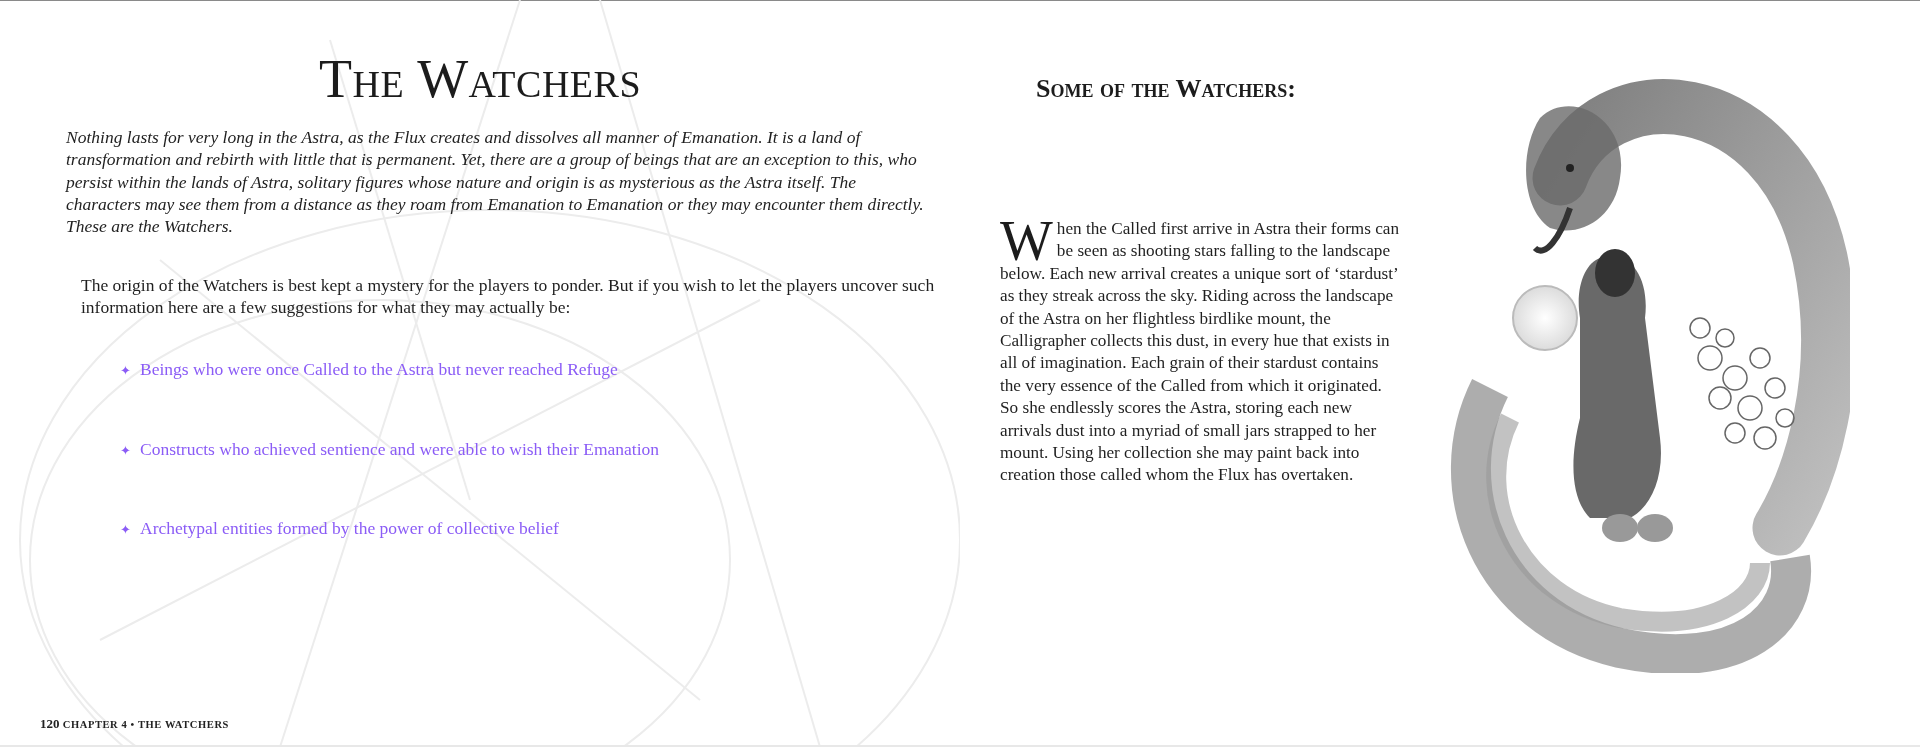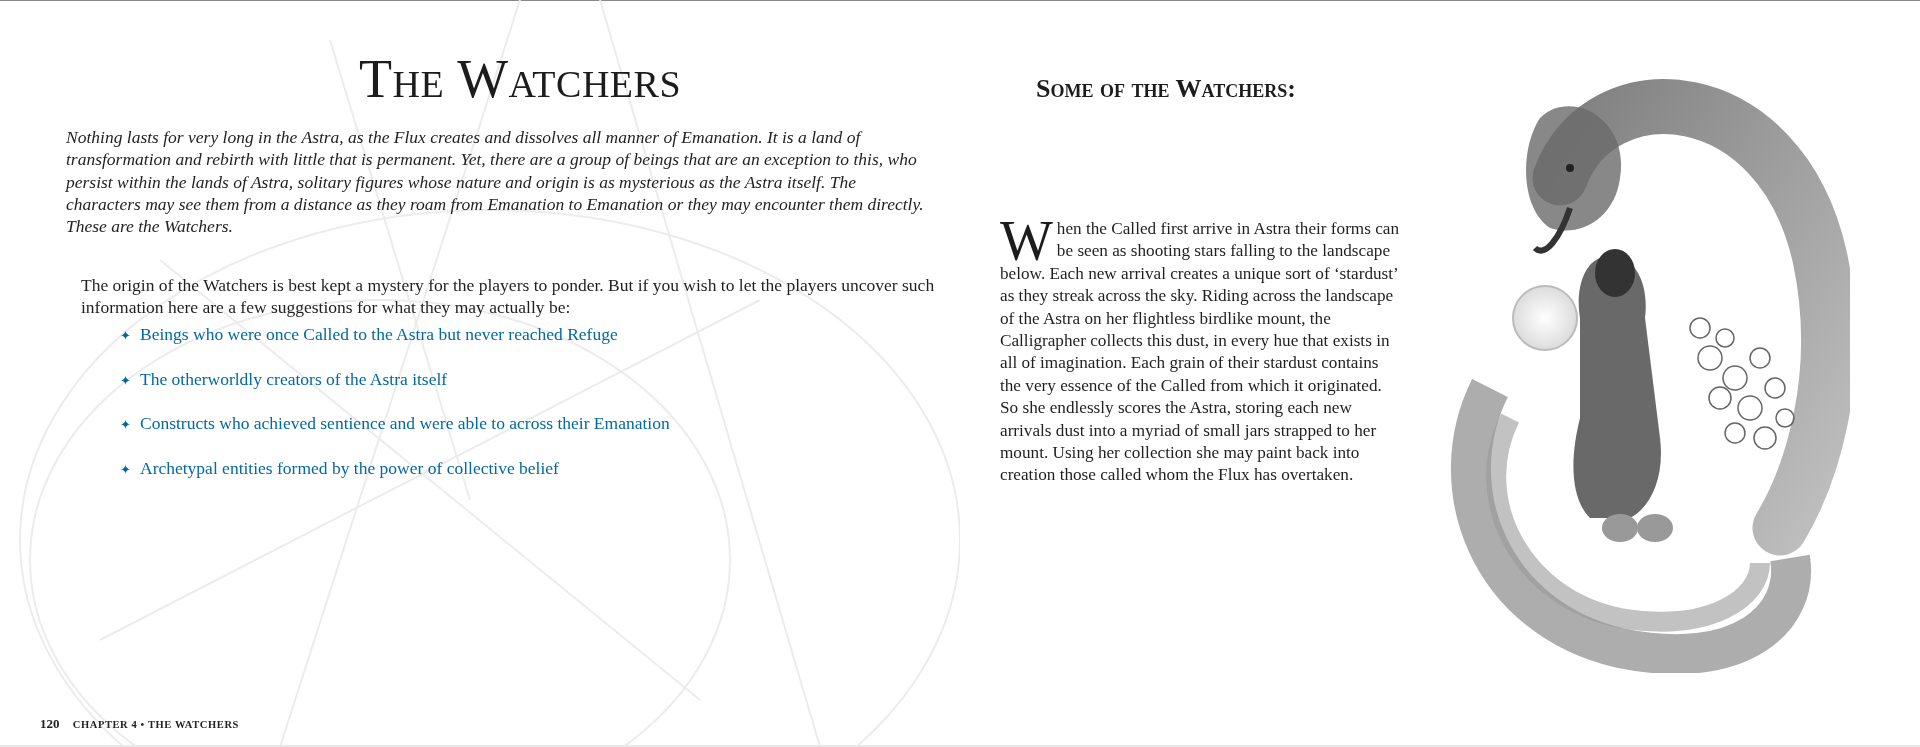--- a/index.html
+++ b/index.html
@@ -11,34 +11,34 @@
   .topline { position:absolute; left:0; top:0; width:1920px; height:1px; background:#8a8a8a; }
   .bottomline { position:absolute; left:0; bottom:0; width:1920px; height:2px; background:#e8e8e8; }
   .page { position:absolute; top:0; height:747px; }
   .left-page { left:0; width:960px; }
   .right-page { left:960px; width:960px; }
   .bg-art { position:absolute; left:0; top:0; width:960px; height:747px; }
 
   .main-title {
     position:absolute; left:0; width:960px; top:48px; text-align:center;
     font-family:"Liberation Serif", serif; font-size:54px; color:#1c1c1c;
-    font-variant:small-caps; letter-spacing:0.5px;padding-left:40px;
+    font-variant:small-caps; letter-spacing:0.5px;
   }
   .body-text {
     position:absolute; font-family:"Liberation Serif", serif; font-size:17.5px;
     line-height:22.3px; color:#1f1f1f;
   }
   .para1 { left:66px; top:126px; width:860px;font-style:italic; }
   .para2 { left:66px; top:259px; width:860px; }
   .bullets { position:absolute; left:120px; top:323px; margin:0; padding:0; list-style:none; }
-  .bullets li { font-family:"Liberation Serif", serif; font-size:17.5px; height:44.6px; line-height:22px; color:#0369a1; }
+  .bullets li { font-family:"Liberation Serif", serif; font-size:17.5px; height:44.6px; line-height:22px; color:#8b5cf6;margin-top:35px; }
   .bullet-icon { display:inline-block; width:16px; margin-right:4px; font-size:13px; }
 
   .folio-left { position:absolute; left:40px; top:716px; font-family:"Liberation Serif", serif; font-size:13px; font-weight:bold; color:#222; }
-  .folio-left .chapter { font-weight:bold; font-size:10.5px; letter-spacing:0.6px; margin-left:10px; }
+  .folio-left .chapter { font-weight:bold; font-size:10.5px; letter-spacing:0.6px; }
 
   .section-heading {
     position:absolute; left:40px; top:74px; font-family:"Liberation Serif", serif;
     font-weight:bold; font-size:26px; font-variant:small-caps; color:#1c1c1c;margin-left:36px;
   }
   .entry-title {
     position:absolute; left:40px; top:140px; font-family:"Liberation Serif", serif;
     font-size:50px; font-variant:small-caps; color:#1c1c1c;
   }
   .entry-body {
@@ -68,22 +68,21 @@
       <line x1="330" y1="40" x2="470" y2="500"></line>
     </g>
   </svg>
 
   <div class="main-title">The Watchers</div>
   <p class="body-text para1" style="margin:0">Nothing lasts for very long in the Astra, as the Flux creates and dissolves all manner of Emanation. It is a land of transformation and rebirth with little that is permanent. Yet, there are a group of beings that are an exception to this, who persist within the lands of Astra, solitary figures whose nature and origin is as mysterious as the Astra itself. The characters may see them from a distance as they roam from Emanation to Emanation or they may encounter them directly. These are the Watchers.</p>
   <p class="body-text para2" style="margin:15px">The origin of the Watchers is best kept a mystery for the players to ponder. But if you wish to let the players uncover such information here are a few suggestions for what they may actually be:</p>
 
   <ul class="bullets">
     <li><span class="bullet-icon">✦</span><span>Beings who were once Called to the Astra but never reached Refuge</span></li>
-    <li><span class="bullet-icon">✦</span><span>The otherworldly creators of the Astra itself</span></li>
-    <li><span class="bullet-icon">✦</span><span>Constructs who achieved sentience and were able to across their Emanation</span></li>
+    <li><span class="bullet-icon">✦</span><span>Constructs who achieved sentience and were able to wish their Emanation</span></li>
     <li><span class="bullet-icon">✦</span><span>Archetypal entities formed by the power of collective belief</span></li>
   </ul>
 
   <div class="folio-left">
     <span>120</span>
     <span class="chapter">CHAPTER 4 • THE WATCHERS</span>
   </div>
 </div>
 
 <div class="page right-page">

